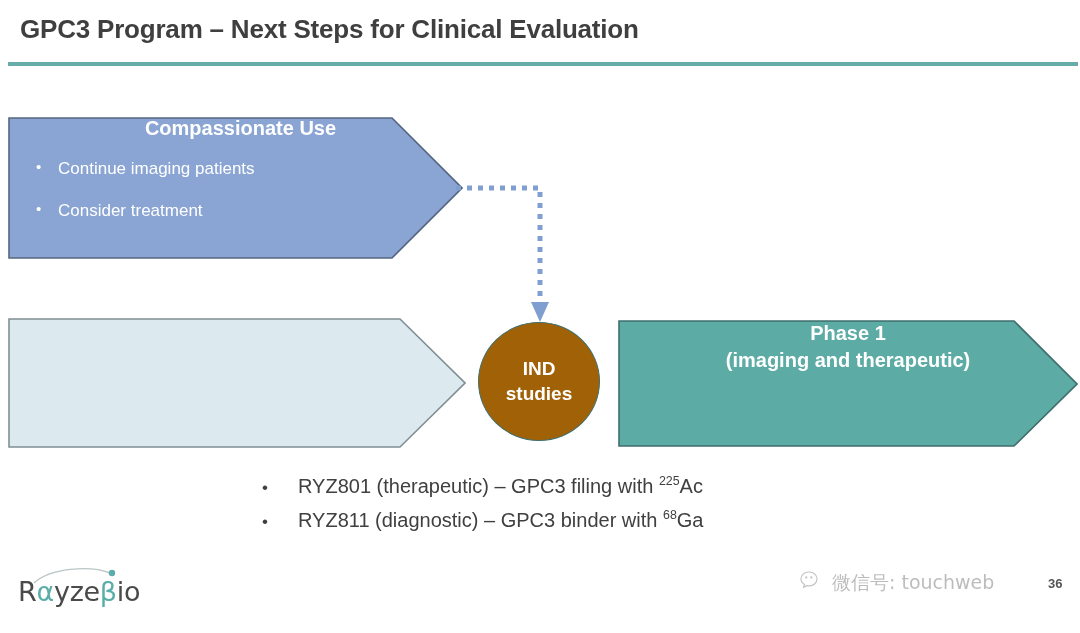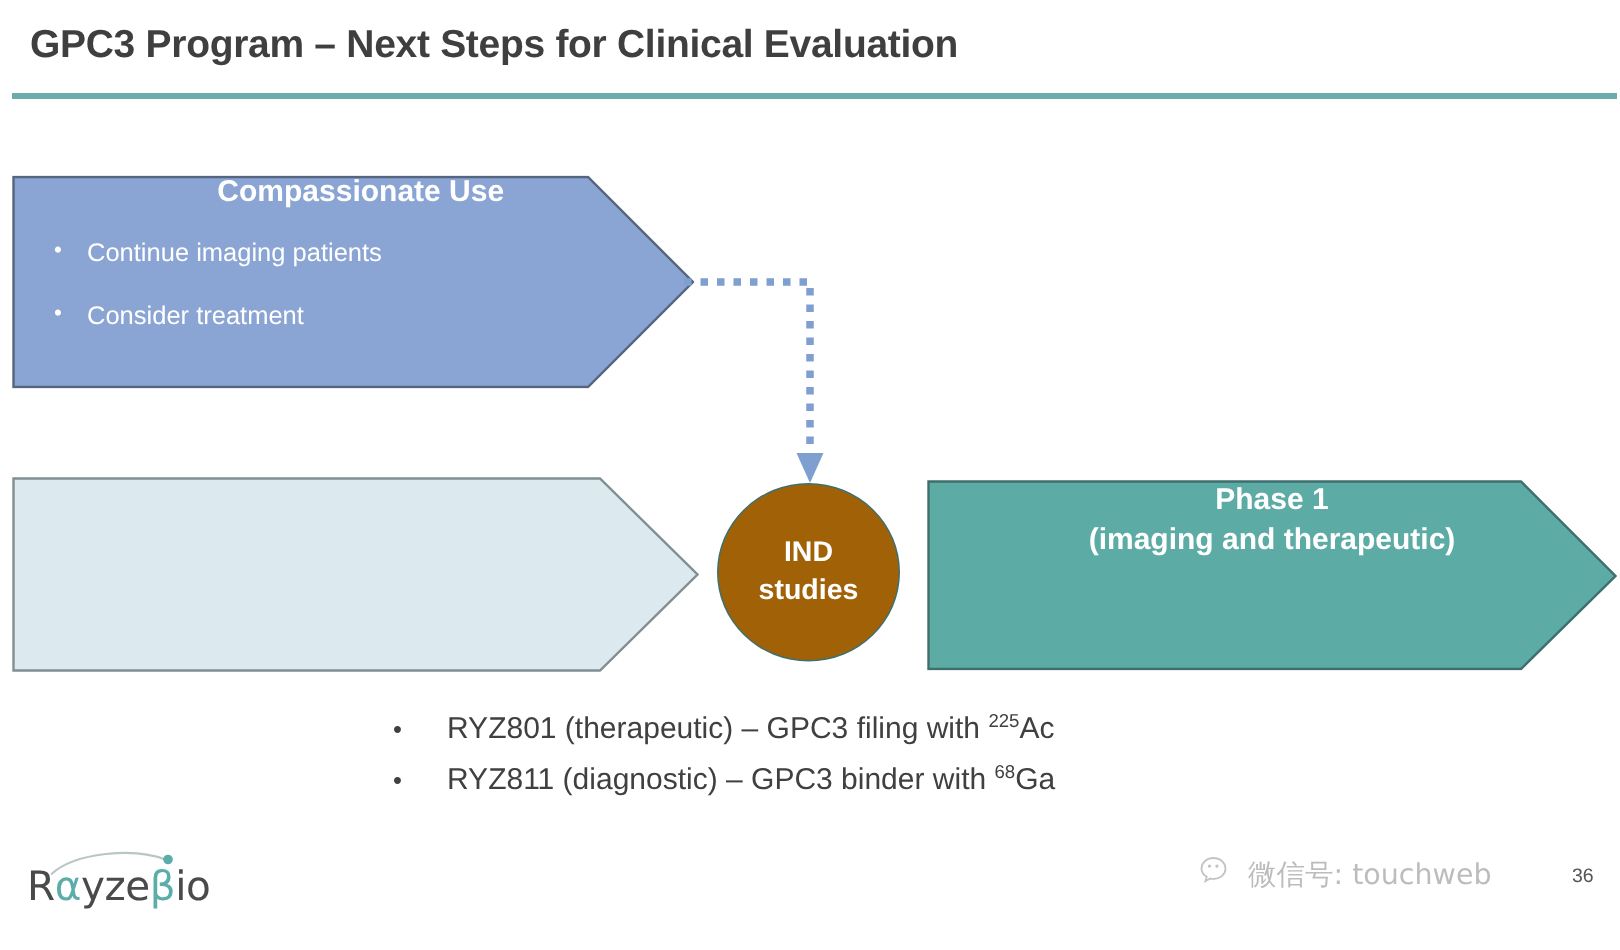--- a/index.html
+++ b/index.html
@@ -246,21 +246,21 @@
     font-size: 19px;
     color: #5a5a5a;
     font-family: "DejaVu Sans", sans-serif;
     white-space: nowrap;
   }
   #page-number {
     position: absolute;
     left: 1048px;
     top: 576px;
     font-size: 13px;
-    font-weight: normal;
+    font-weight: bold;
     color: #555555;
   }
 </style>
 </head>
 <body>
 
 <div id="slide">
 
   <div class="slide-title">GPC3 Program – Next Steps for Clinical Evaluation</div>
   <div class="title-rule"></div>

